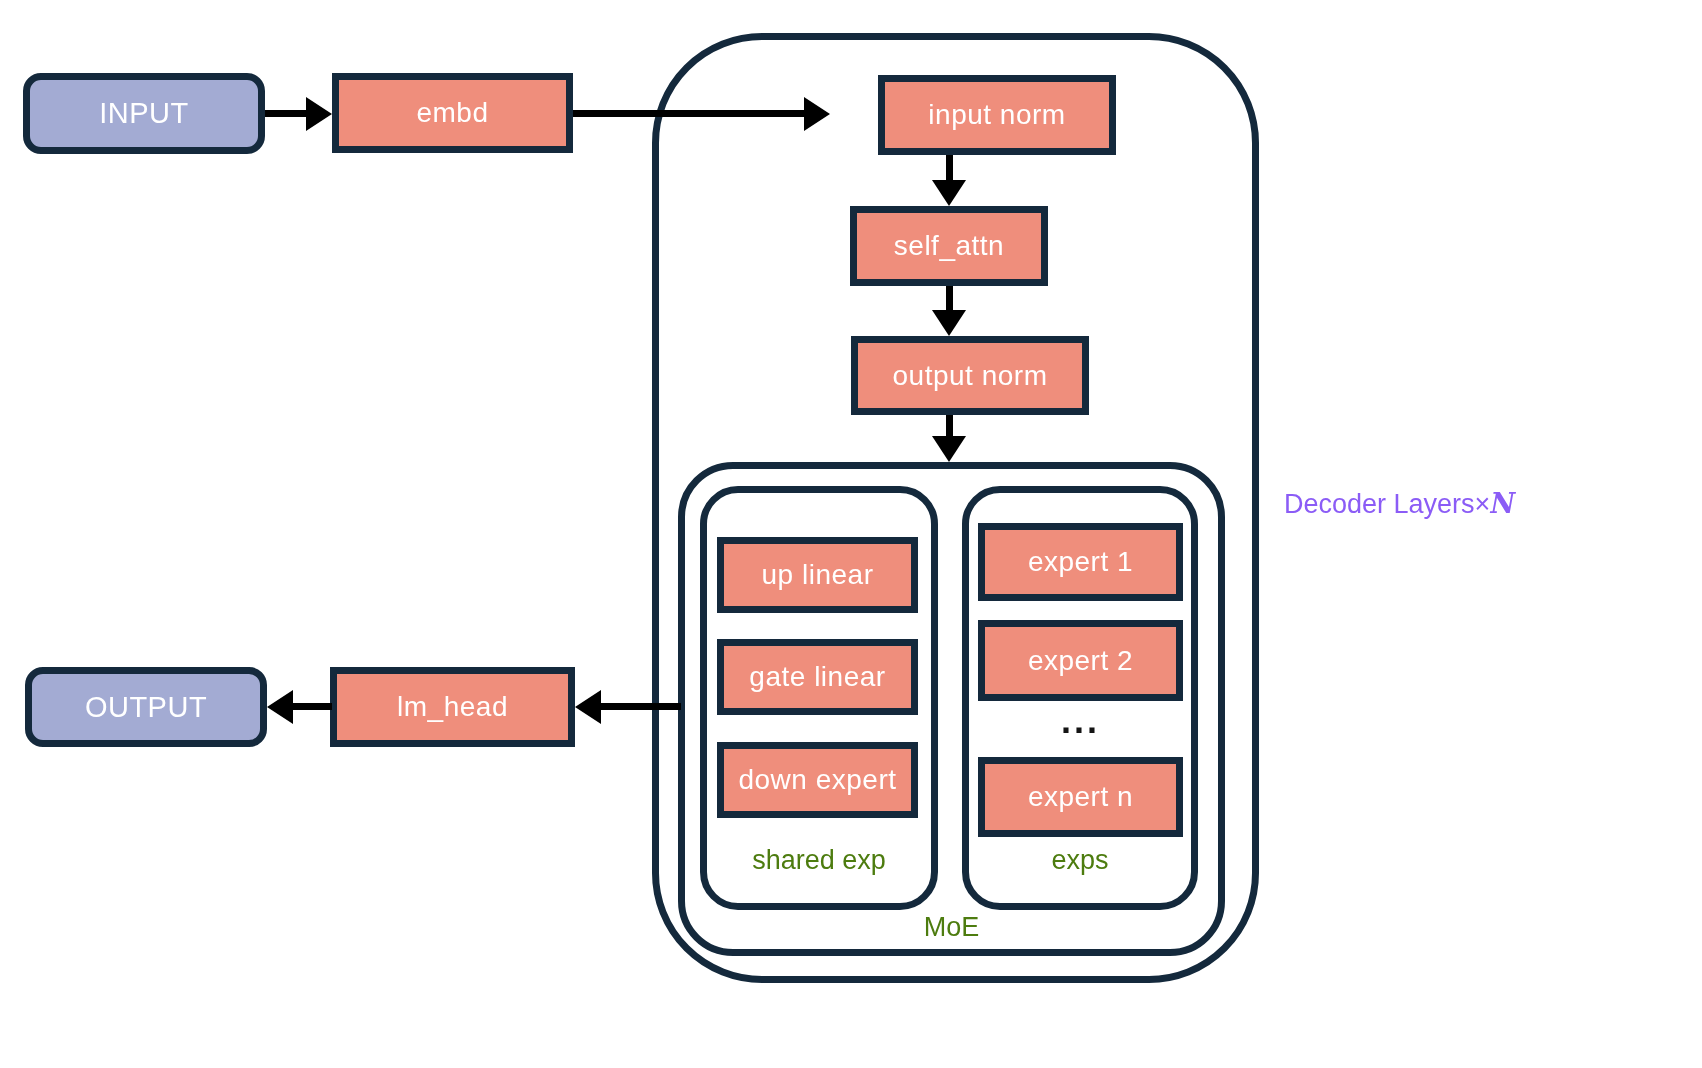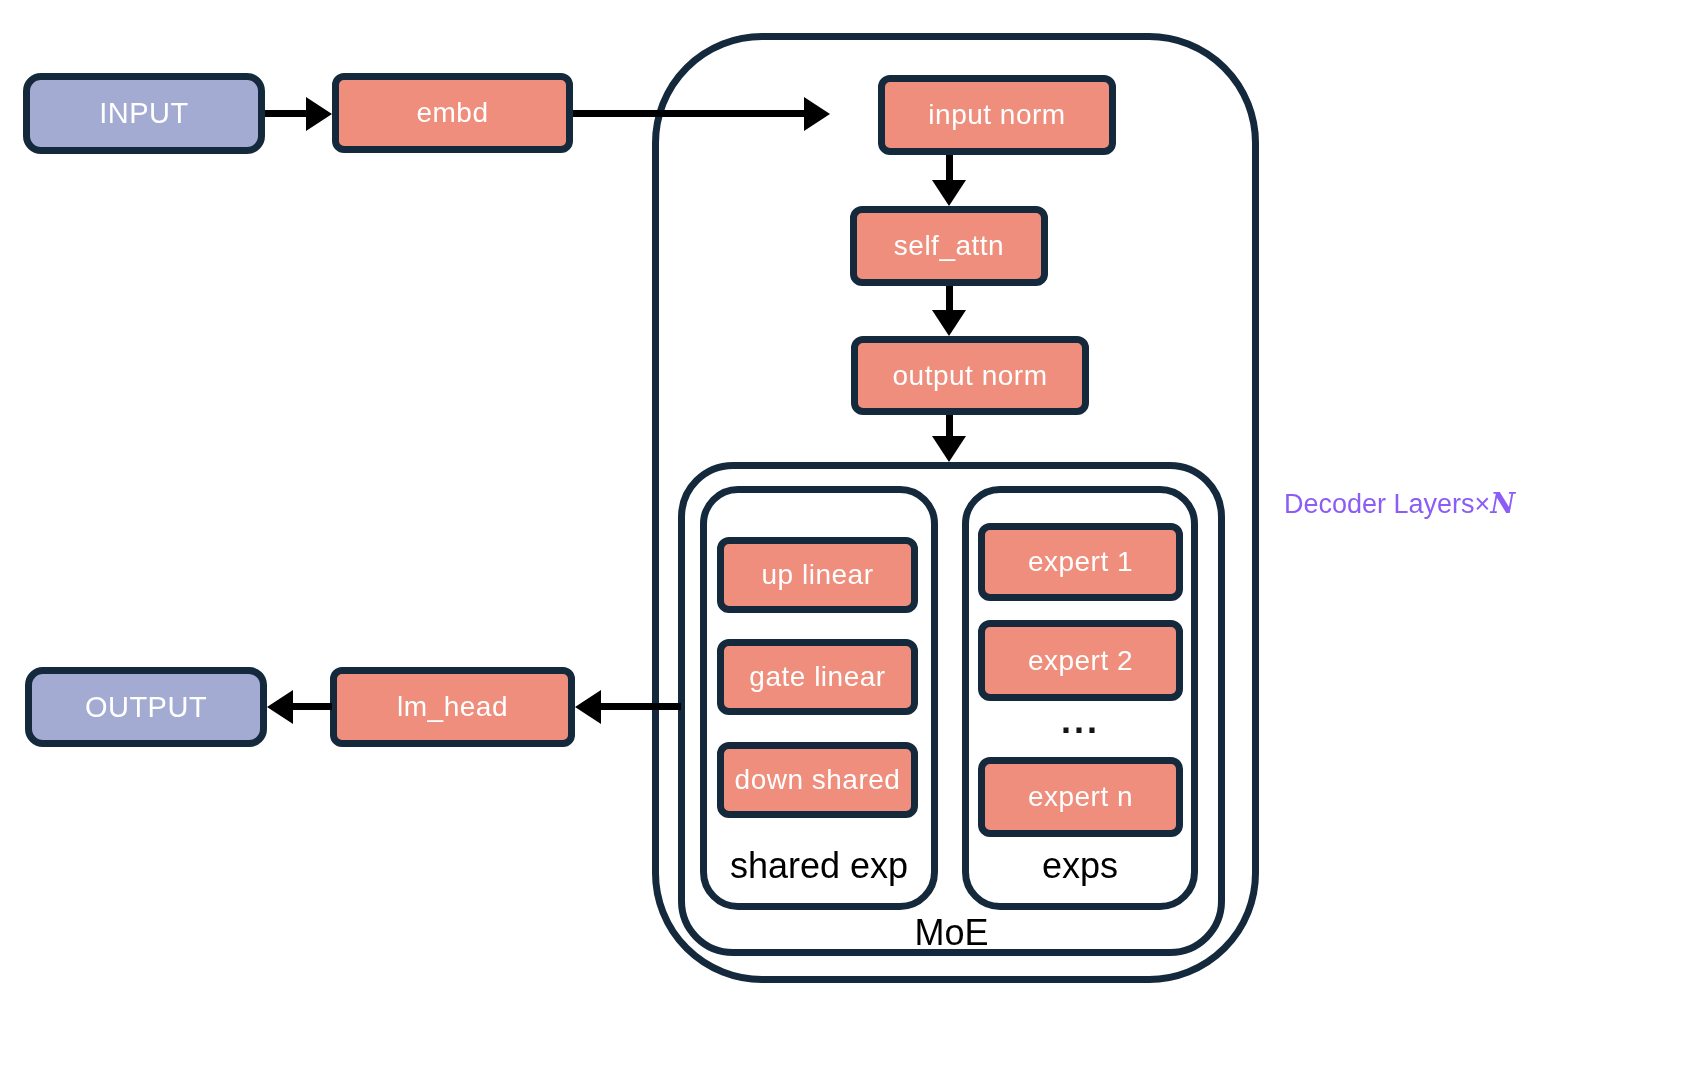--- a/index.html
+++ b/index.html
@@ -1,34 +1,34 @@
 <!DOCTYPE html>
 <html><head>
 <meta charset="utf-8">
 <style>
   html,body{margin:0;padding:0;background:#fff;}
   .canvas{
     position:relative;width:1702px;height:1068px;background:#ffffff;overflow:hidden;
     font-family:"Liberation Sans","DejaVu Sans",sans-serif;
   }
   .node{
-    position:absolute;box-sizing:border-box;border:7px solid #14293c;border-radius:12px;
+    position:absolute;box-sizing:border-box;border:7px solid #14293c;border-radius:0;
     display:flex;align-items:center;justify-content:center;
     color:#ffffff;font-size:28px;font-weight:500;letter-spacing:.5px;
   }
   .node.purple{background:#a3abd3;border-radius:18px;font-size:29px;}
   .node.salmon{background:#ef8e7c;}
   .container{
     position:absolute;box-sizing:border-box;border:7px solid #14293c;background:transparent;
   }
   .decoder{border-radius:110px;}
   .moe{border-radius:55px;}
   .group{border-radius:38px;}
   .sublabel{
-    position:absolute;text-align:center;color:#000000;font-size:36px;font-weight:500;
+    position:absolute;text-align:center;color:#4d7c0f;font-size:27px;font-weight:500;
   }
   .dots{
     position:absolute;text-align:center;color:#141414;font-size:36px;font-weight:700;letter-spacing:3px;line-height:10px;
   }
   .hline{position:absolute;height:7px;background:#000;}
   .vline{position:absolute;width:7px;background:#000;}
   .head-right{position:absolute;width:0;height:0;border-top:17px solid transparent;border-bottom:17px solid transparent;border-left:26px solid #000;}
   .head-left{position:absolute;width:0;height:0;border-top:17px solid transparent;border-bottom:17px solid transparent;border-right:26px solid #000;}
   .head-down{position:absolute;width:0;height:0;border-left:17px solid transparent;border-right:17px solid transparent;border-top:26px solid #000;}
   .decoder-label{
@@ -73,21 +73,21 @@
     <span>output norm</span>
   </div>
 
   <div class="node salmon" style="left:717px;top:537px;width:201px;height:76px;">
     <span>up linear</span>
   </div>
   <div class="node salmon" style="left:717px;top:639px;width:201px;height:76px;">
     <span>gate linear</span>
   </div>
   <div class="node salmon" style="left:717px;top:742px;width:201px;height:76px;">
-    <span>down shared</span>
+    <span>down expert</span>
   </div>
   <div class="sublabel" style="left:700px;top:845px;width:238px;">shared exp</div>
 
   <div class="node salmon" style="left:978px;top:523px;width:205px;height:78px;">
     <span>expert 1</span>
   </div>
   <div class="node salmon" style="left:978px;top:620px;width:205px;height:81px;">
     <span>expert 2</span>
   </div>
   <div class="dots" style="left:978px;top:716px;width:205px;">...</div>

